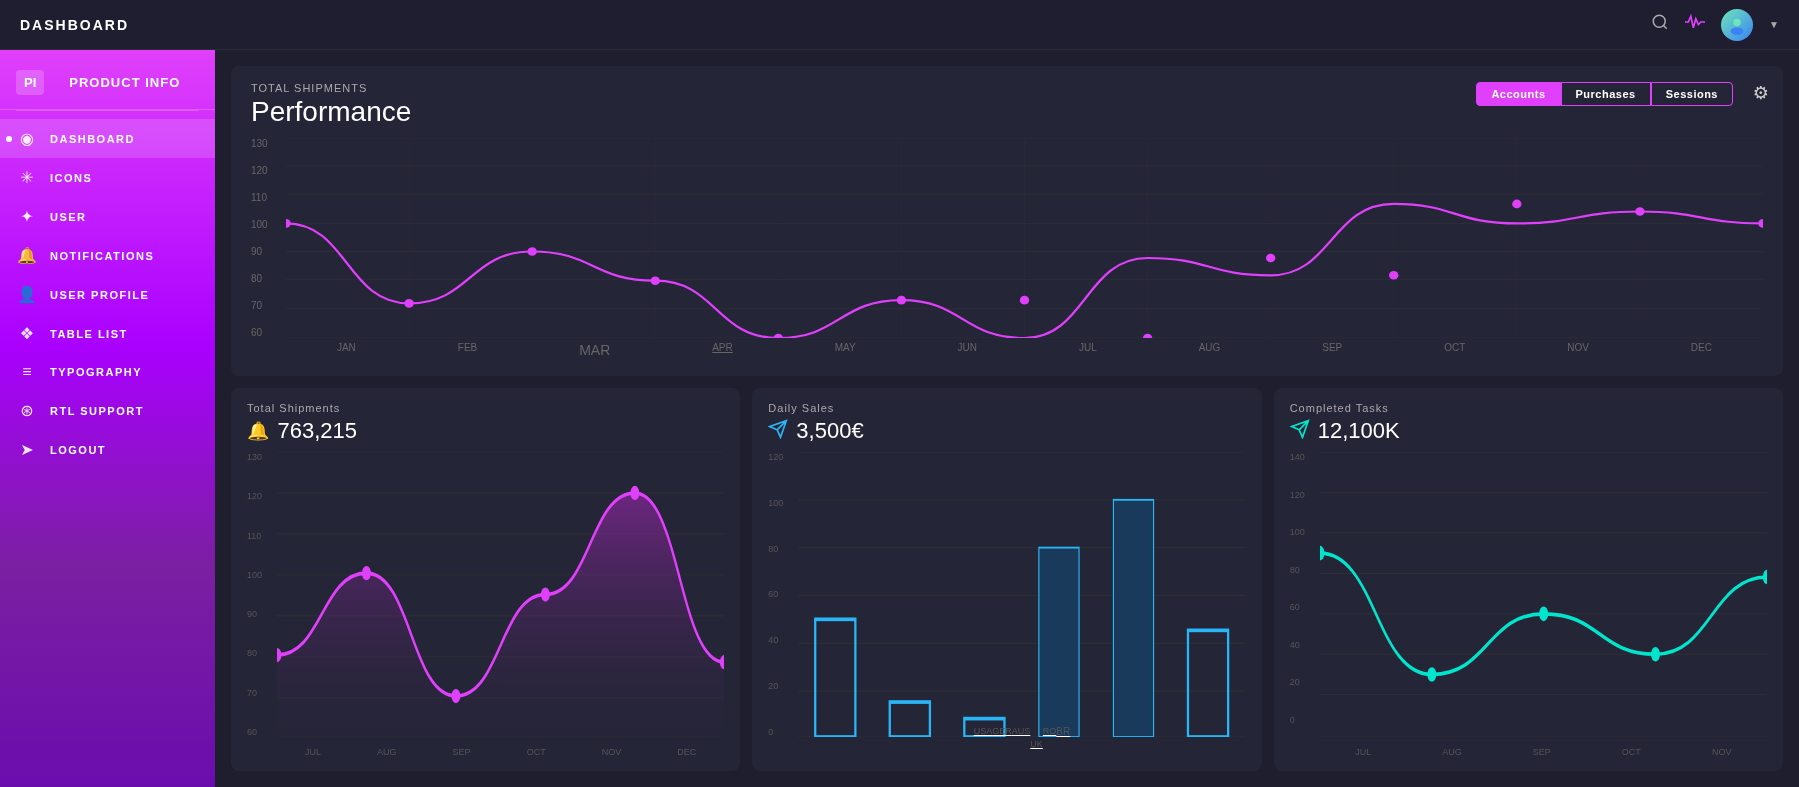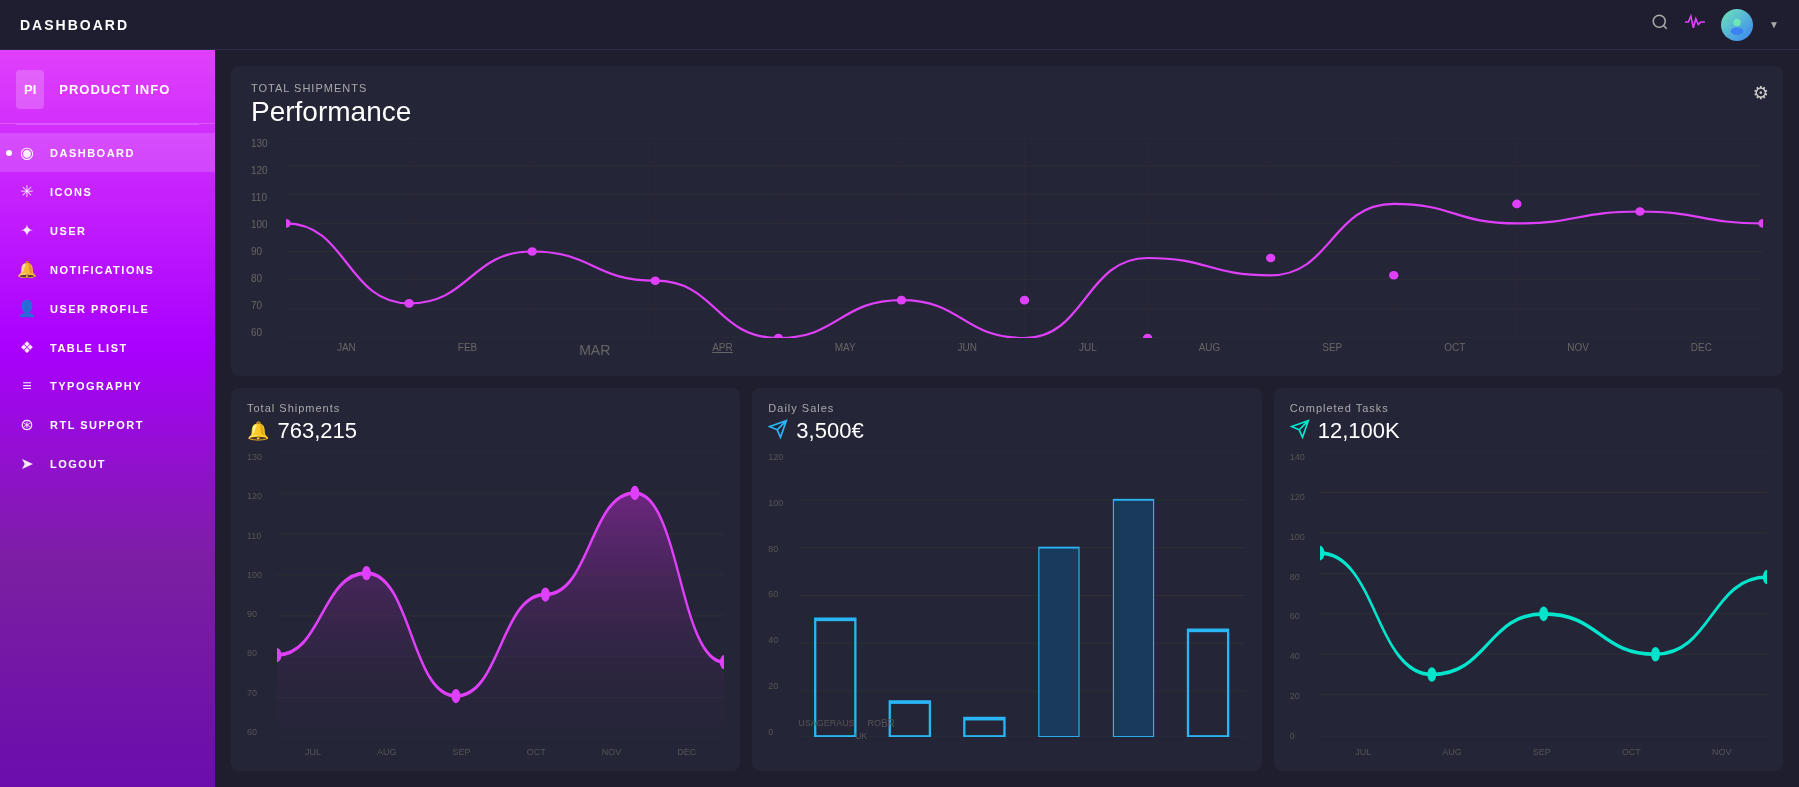--- a/index.html
+++ b/index.html
@@ -72,23 +72,23 @@
       display: flex;
       align-items: center;
       padding: 20px 16px 14px;
       border-bottom: 1px solid rgba(255,255,255,0.2);
     }
     .sidebar-brand-badge {
       background: rgba(255,255,255,0.2);
       color: #fff;
       font-size: 13px;
       font-weight: 700;
-      padding: 12px 8px;
+      padding: 5px 8px;
       border-radius: 4px;
-      margin-right: 15px;
+      margin-right: 25px;
     }
     .sidebar-brand-name {
       font-size: 13px;
       font-weight: 700;
       letter-spacing: 1px;
       color: #fff;
     }
     .sidebar-divider {
       height: 1px;
       background: rgba(255,255,255,0.2);
@@ -308,20 +308,25 @@
         </div>
       </div>
   </div>
 
   <div class="content">
 
     <div class="top-chart-section">
       <div class="section-subtitle">Total Shipments</div>
       <div class="section-title">Performance</div>
 
+      <div class="tab-buttons">
+        <button class="tab-btn active">Accounts</button>
+        <button class="tab-btn">Purchases</button>
+        <button class="tab-btn">Sessions</button>
+      </div>
       <span class="gear-btn">⚙</span>
 
       <div style="position:relative; margin-top:10px; height:220px;">
 
         <div style="position:absolute;left:0;top:0;bottom:20px;display:flex;flex-direction:column;justify-content:space-between;width:30px;">
           <span style="font-size:10px;color:#666;">130</span>
           <span style="font-size:10px;color:#666;">120</span>
           <span style="font-size:10px;color:#666;">110</span>
           <span style="font-size:10px;color:#666;">100</span>
           <span style="font-size:10px;color:#666;">90</span>
@@ -473,21 +478,21 @@
             <line x1="0" y1="130" x2="390" y2="130" stroke="#333" stroke-width="0.5"></line>
             <line x1="0" y1="155" x2="390" y2="155" stroke="#333" stroke-width="0.5"></line>
 
             <rect x="15" y="91" width="35" height="64" fill="none" stroke="#29b6f6" stroke-width="2"></rect>
             <rect x="80" y="136" width="35" height="19" fill="none" stroke="#29b6f6" stroke-width="2"></rect>
             <rect x="145" y="145" width="35" height="10" fill="none" stroke="#29b6f6" stroke-width="2"></rect>
             <rect x="210" y="52" width="35" height="103" fill="#1a3a5c" stroke="#29b6f6" stroke-width="1"></rect>
             <rect x="275" y="26" width="35" height="129" fill="#1a3a5c" stroke="#29b6f6" stroke-width="1"></rect>
             <rect x="340" y="97" width="35" height="58" fill="none" stroke="#29b6f6" stroke-width="2"></rect>
           </svg>
-          <div style="position:absolute;bottom:16px;left:30px;right:0;display:flex;justify-content:flex-start;">
+          <div style="position:absolute;bottom:8px;left:30px;right:0;display:flex;justify-content:center;text-decoration:underline;">
             <span style="font-size:9px;color:#555;">USA</span>
             <span style="font-size:9px;color:#555;">GER</span>
             <span style="font-size:9px;color:#555;">AUS</span>
             <span style="font-size:9px;color:#555;margin-top:13px;">UK</span>
             <span style="font-size:9px;color:#555;">RO</span>
             <span style="font-size:10px;color:#555;">BR</span>
           </div>
         </div>
       </div>
 
@@ -496,21 +501,21 @@
         <div class="card-value-row">
           <span class="card-icon" style="color:#00e5cc;">
             <svg width="20" height="20" viewBox="0 0 24 24" fill="none" stroke="#00e5cc" stroke-width="2">
               <path d="M22 2L11 13M22 2L15 22 11 13 2 9l20-7z"></path>
             </svg>
           </span>
           <span class="card-value">12,100K</span>
         </div>
 
         <div style="position:relative;flex:1;min-height:0;">
-          <div style="position:absolute;left:0;top:0;bottom:16px;display:flex;flex-direction:column;justify-content:space-between;width:28px;">
+          <div style="position:absolute;left:0;top:0;bottom:32px;display:flex;flex-direction:column;justify-content:space-between;width:28px;">
             <span style="font-size:9px;color:#555;">140</span>
             <span style="font-size:9px;color:#555;">120</span>
             <span style="font-size:9px;color:#555;">100</span>
             <span style="font-size:9px;color:#555;">80</span>
             <span style="font-size:9px;color:#555;">60</span>
             <span style="font-size:9px;color:#555;">40</span>
             <span style="font-size:9px;color:#555;">20</span>
             <span style="font-size:9px;color:#555;">0</span>
           </div>
           <svg style="position:absolute;left:30px;right:0;top:0;bottom:20px;width:calc(100% - 30px);height:calc(100% - 20px);" viewBox="0 0 400 155" preserveAspectRatio="none">

